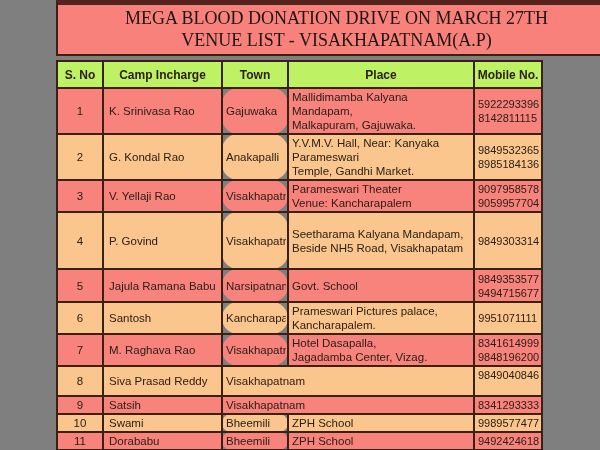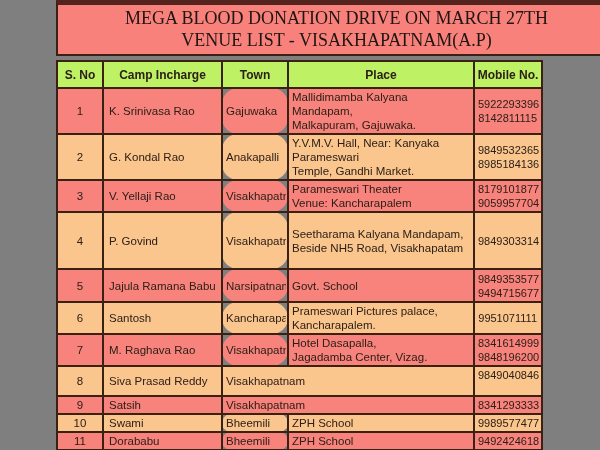--- a/index.html
+++ b/index.html
@@ -137,21 +137,21 @@
         </tr>
         <tr class="salmon">
           <td class="col-sno">3</td>
           <td class="col-incharge">V. Yellaji Rao</td>
           <td class="col-town">Visakhapatnam</td>
           <td class="col-place">
             <div>Parameswari Theater</div>
             <div>Venue: Kancharapalem</div>
           </td>
           <td class="col-mobile">
-            <div>8179101877</div>
+            <div>9097958578</div>
             <div>9059957704</div>
           </td>
         </tr>
         <tr class="peach">
           <td class="col-sno">4</td>
           <td class="col-incharge">P. Govind</td>
           <td class="col-town">Visakhapatnam</td>
           <td class="col-place">
             <div>Seetharama Kalyana Mandapam,</div>
             <div>Beside NH5 Road, Visakhapatam</div>

